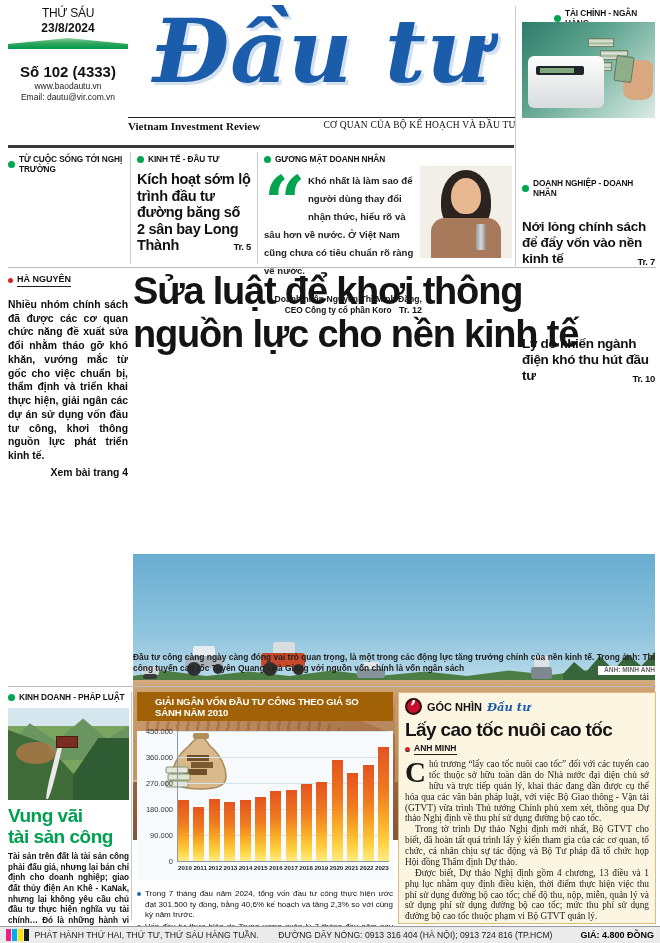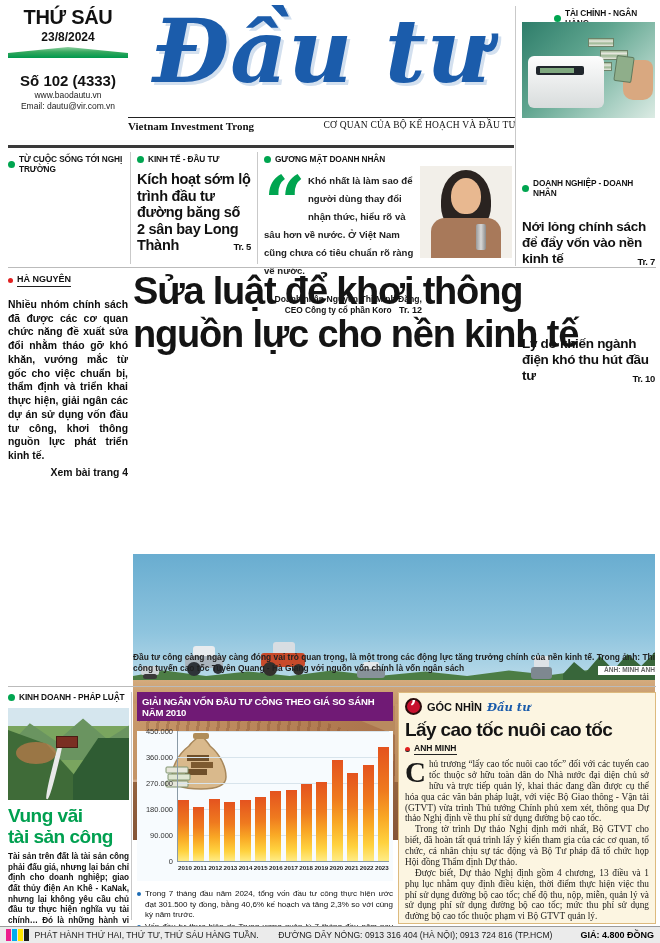--- a/index.html
+++ b/index.html
@@ -2,21 +2,21 @@
 <html><head>
 <meta charset="utf-8">
 <style>
   * { margin:0; padding:0; box-sizing:border-box; }
   html,body { width:660px; height:943px; }
   body { font-family:"Liberation Sans", sans-serif; background:#fff; position:relative; overflow:hidden; color:#111; }
   .abs { position:absolute; }
 
   
   .dateblock { left:8px; top:6px; width:120px; text-align:center; }
-  .day { font-size:20px; font-weight:700; letter-spacing:-0.3px; }
+  .day { font-size:12px; font-weight:400; letter-spacing:-0.3px; }
   .date { font-size:12px; font-weight:700; margin-top:1px; }
   .ribbon { margin:3px auto 0; width:120px; height:11px;
     background:linear-gradient(180deg,#8fd0a0 0%,#35a85f 45%,#00994d 100%);
     clip-path:polygon(50% 0, 100% 55%, 100% 100%, 0 100%, 0 55%); }
   .issue { font-size:15px; font-weight:700; margin-top:14px; }
   .site,.mail { font-size:8.5px; color:#222; margin-top:1px; }
 
   .masthead { left:128px; top:2px; width:388px; height:112px; text-align:center; }
   .masthead-text { font-family:"DejaVu Serif", serif; font-style:italic; font-weight:bold;
     font-size:88px; line-height:1.12; color:#1b5cab; letter-spacing:1px;
@@ -125,21 +125,21 @@
   .bl-left { position:absolute; top:22px; left:0; width:70px; height:70px; background:#3f6b38; clip-path:polygon(0 0,55% 20%,100% 70%,100% 100%,0 100%); }
   .bl-right { position:absolute; top:30px; right:0; width:56px; height:62px; background:#2f5c33; clip-path:polygon(45% 0,100% 0,100% 100%,0 100%,0 60%); }
   .bl-bare { position:absolute; top:34px; left:8px; width:40px; height:22px; background:#b97a4a; border-radius:50%; opacity:0.75; }
   .bl-road { position:absolute; top:30px; left:44px; width:5px; height:62px; background:#e9e9e9; border-radius:40%; transform:rotate(14deg); }
   .bl-dam { position:absolute; top:28px; left:48px; width:22px; height:12px; background:#7a2e22; border:1px solid #4a1c14; }
   .bl-hl { margin-top:6px; font-size:19px; font-weight:800; line-height:1.08; letter-spacing:-0.5px; color:#00a050; }
   .bl-body { margin-top:5px; font-size:8.2px; font-weight:700; line-height:1.3; text-align:justify; position:relative; }
 
   
   .chart { left:137px; top:692px; width:256px; }
-  .chart-title { background:#701a75; color:#fff; font-size:9.6px; font-weight:800; padding:4px 5px 3px; letter-spacing:-0.2px; }
+  .chart-title { background:#a16207; color:#fff; font-size:9.6px; font-weight:800; padding:4px 18px 3px; letter-spacing:-0.2px; }
   .plot-wrap { position:relative; margin-top:10px; height:150px; background:#f7fbfe; }
   .yt { position:absolute; left:0; width:36px; text-align:right; font-size:7.5px; color:#333; }
   .grid { position:absolute; left:40px; width:212px; height:1px; background:#d8e4ec; }
   .axis-x { position:absolute; left:40px; top:130px; width:212px; height:1px; background:#8a9aa6; }
   .axis-y { position:absolute; left:40px; top:0; width:1px; height:131px; background:#8a9aa6; }
   .bars { position:absolute; left:41px; top:0; width:211px; height:130px; display:flex; align-items:flex-end; justify-content:space-between; }
   .bar { width:11px; background:linear-gradient(180deg,#e4531f 0%,#ef7a1f 38%,#f9a825 62%,#ffd23f 84%,#ffec86 100%); }
   .xlabels { position:absolute; left:41px; top:133px; width:211px; display:flex; justify-content:space-between; }
   .xlabel { width:14px; text-align:center; font-size:6.2px; font-weight:700; color:#222; }
   .bag { position:absolute; left:28px; top:0; }
@@ -179,21 +179,21 @@
   <div class="ribbon"></div>
   <div class="issue">Số 102 (4333)</div>
   <div class="site">www.baodautu.vn</div>
   <div class="mail">Email: dautu@vir.com.vn</div>
 </div>
 
 <div class="abs masthead">
   <div class="masthead-text">Đầu tư</div>
 </div>
 <div class="abs masthead-sub">
-  <span class="sub-left">Vietnam Investment Trong</span>
+  <span class="sub-left">Vietnam Investment Review</span>
   <span class="sub-right">CƠ QUAN CỦA BỘ KẾ HOẠCH VÀ ĐẦU TƯ</span>
 </div>
 
 <div class="abs v-divider" style="left:515px; top:6px; height:260px;"></div>
 
 <div class="abs sb sec sb-head" style="top:8px;">
   <span class="dot"></span>
   <span>TÀI CHÍNH - NGÂN HÀNG</span>
 </div>
 <div class="abs sb ph sb-photo">

